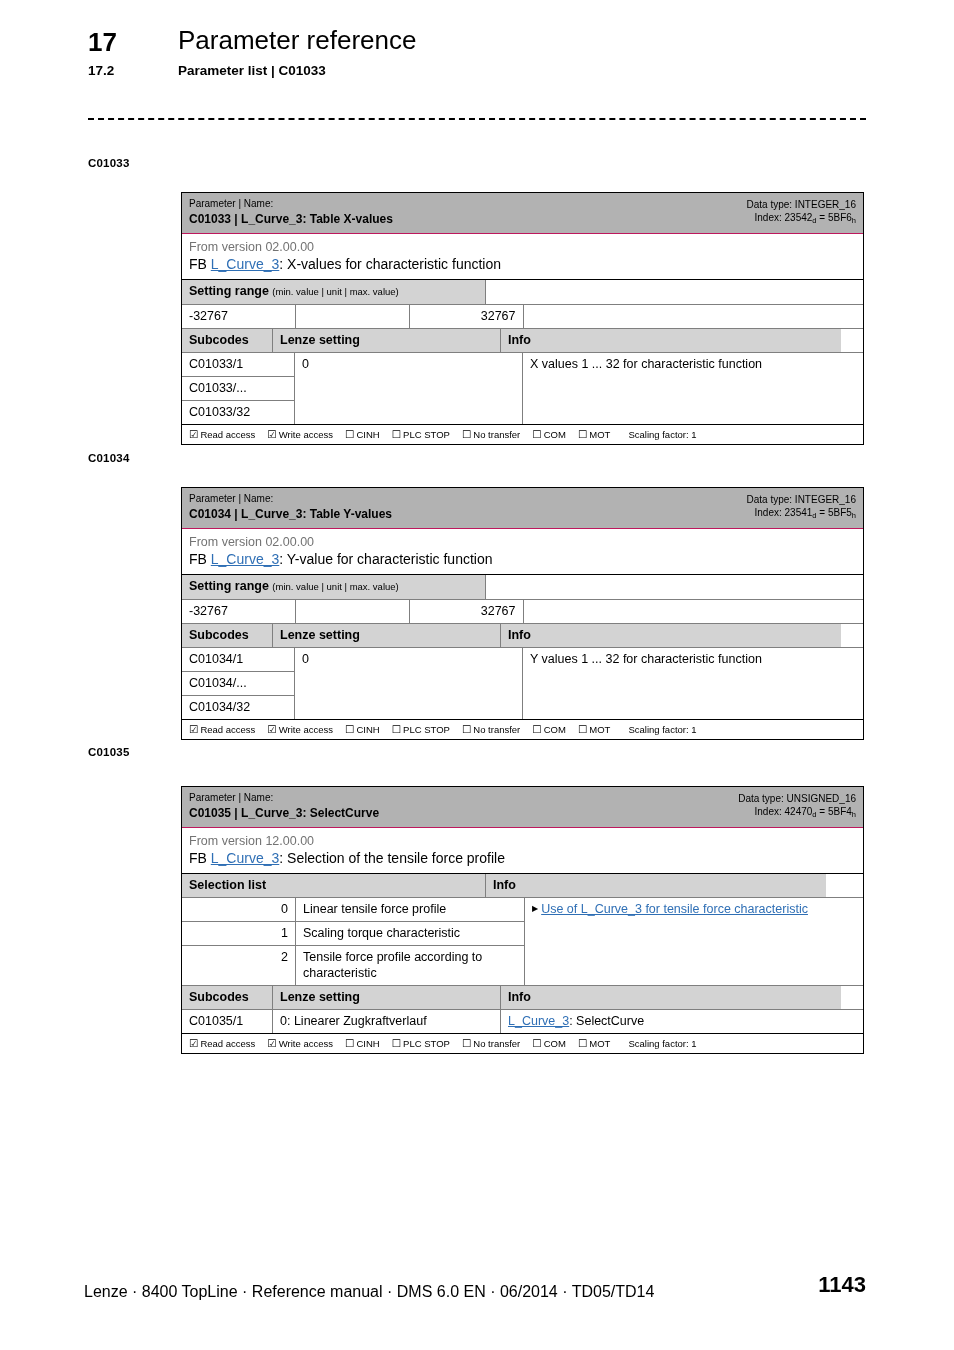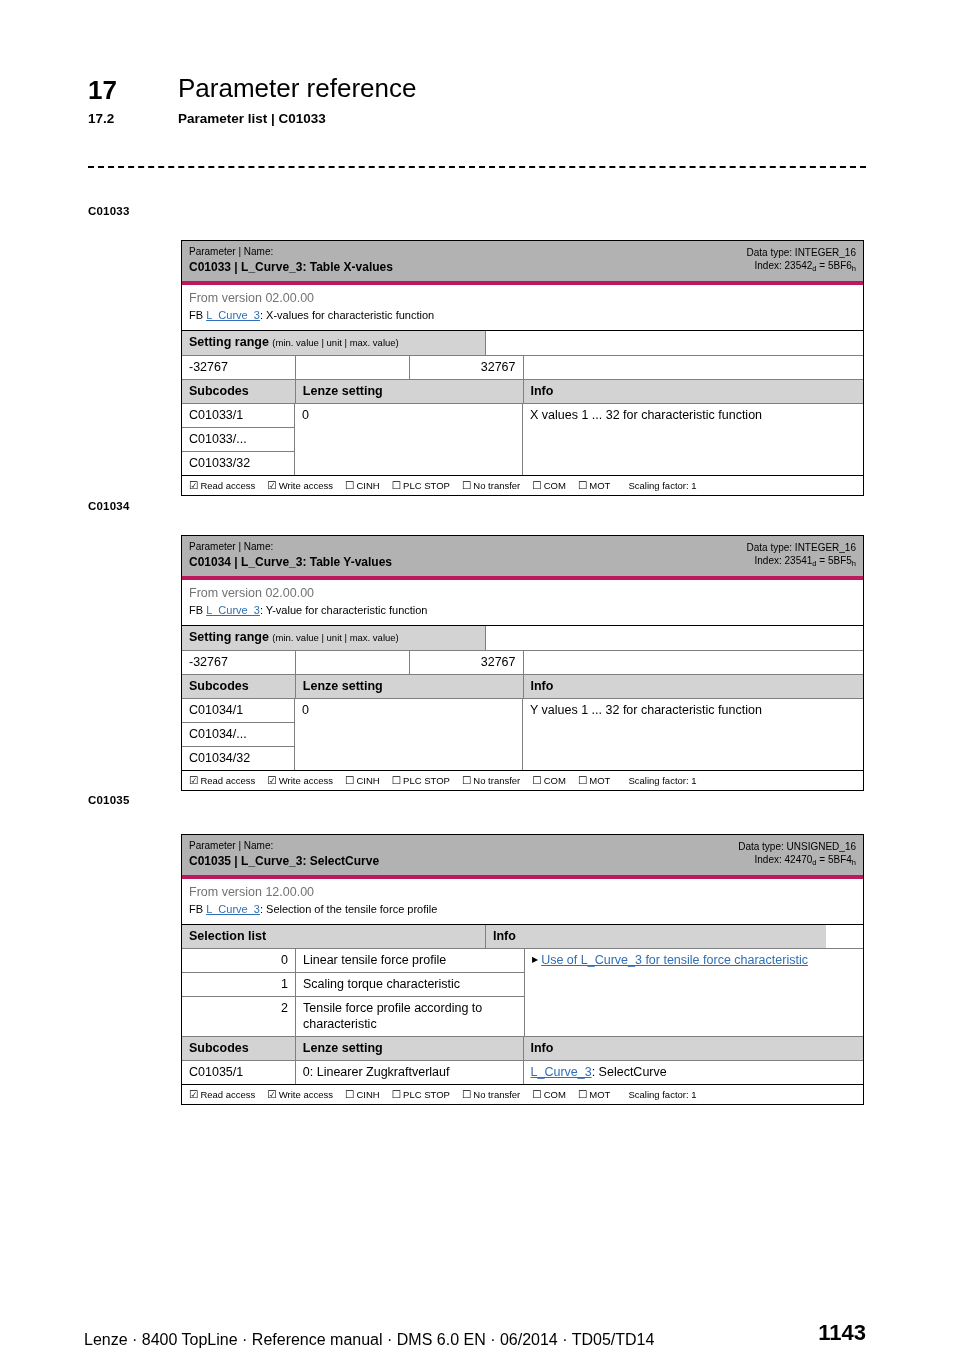--- a/index.html
+++ b/index.html
@@ -12,21 +12,20 @@
     height: 1350px;
     position: relative;
     font-family: "Liberation Sans", sans-serif;
     color: #000000;
     -webkit-font-smoothing: antialiased;
   }
 
   .page {
     position: absolute;
     inset: 0;
-    margin-top: 48px;
   }
 
   
   .hdr-chapter-num {
     position: absolute;
     left: 88px;
     top: 27px;
     font-size: 26px;
     font-weight: 700;
     letter-spacing: .1px;
@@ -81,21 +80,21 @@
 
   .prow { display: flex; }
 
   
   .title-band {
     background: #b2b2b2;
     padding: 5px 7px 6px 7px;
     display: flex;
     justify-content: space-between;
     align-items: flex-start;
-    border-bottom: 4px solid #be185d;
+    border-bottom: 1px solid #be185d;
   }
   .title-left .tl-kicker {
     font-size: 10px;
     line-height: 12px;
     font-weight: 400;
   }
   .title-left .tl-name {
     font-size: 12px;
     line-height: 16px;
     font-weight: 700;
@@ -120,21 +119,21 @@
   .desc-band {
     padding: 5px 7px 6px 7px;
     border-bottom: 1px solid #000;
   }
   .desc-version {
     color: #737373;
     font-size: 12.5px;
     line-height: 16px;
   }
   .desc-fb {
-    font-size: 11px;
+    font-size: 14px;
     line-height: 17px;
     margin-top: 1px;
   }
   .lnk {
     color: #2f6fb5;
     text-decoration: underline;
   }
 
   
   .cell {
@@ -157,21 +156,21 @@
     font-weight: 400;
     font-size: 9.5px;
   }
 
   
   .w-sr-head   { width: 304px; }
   .w-sr-rest   { width: 340px; }
   .w-min       { width: 114px; }
   .w-unit      { width: 114px; }
   .w-max       { width: 114px; }
-  .w-sub       { width: 114px; }
+  .w-sub       { width: 91px; }
   .w-lenze     { width: 228px; }
   .w-info      { width: 340px; }
   .w-sel-num   { width: 114px; }
   .w-sel-txt   { width: 228px; }
 
   
   .sub-grid { display: flex; }
   .sub-col-codes { width: 114px; }
   .sub-col-codes .cell { border-right: 1px solid #7f7f7f; }
   .sub-col-rest { display: flex; flex: 1; }

